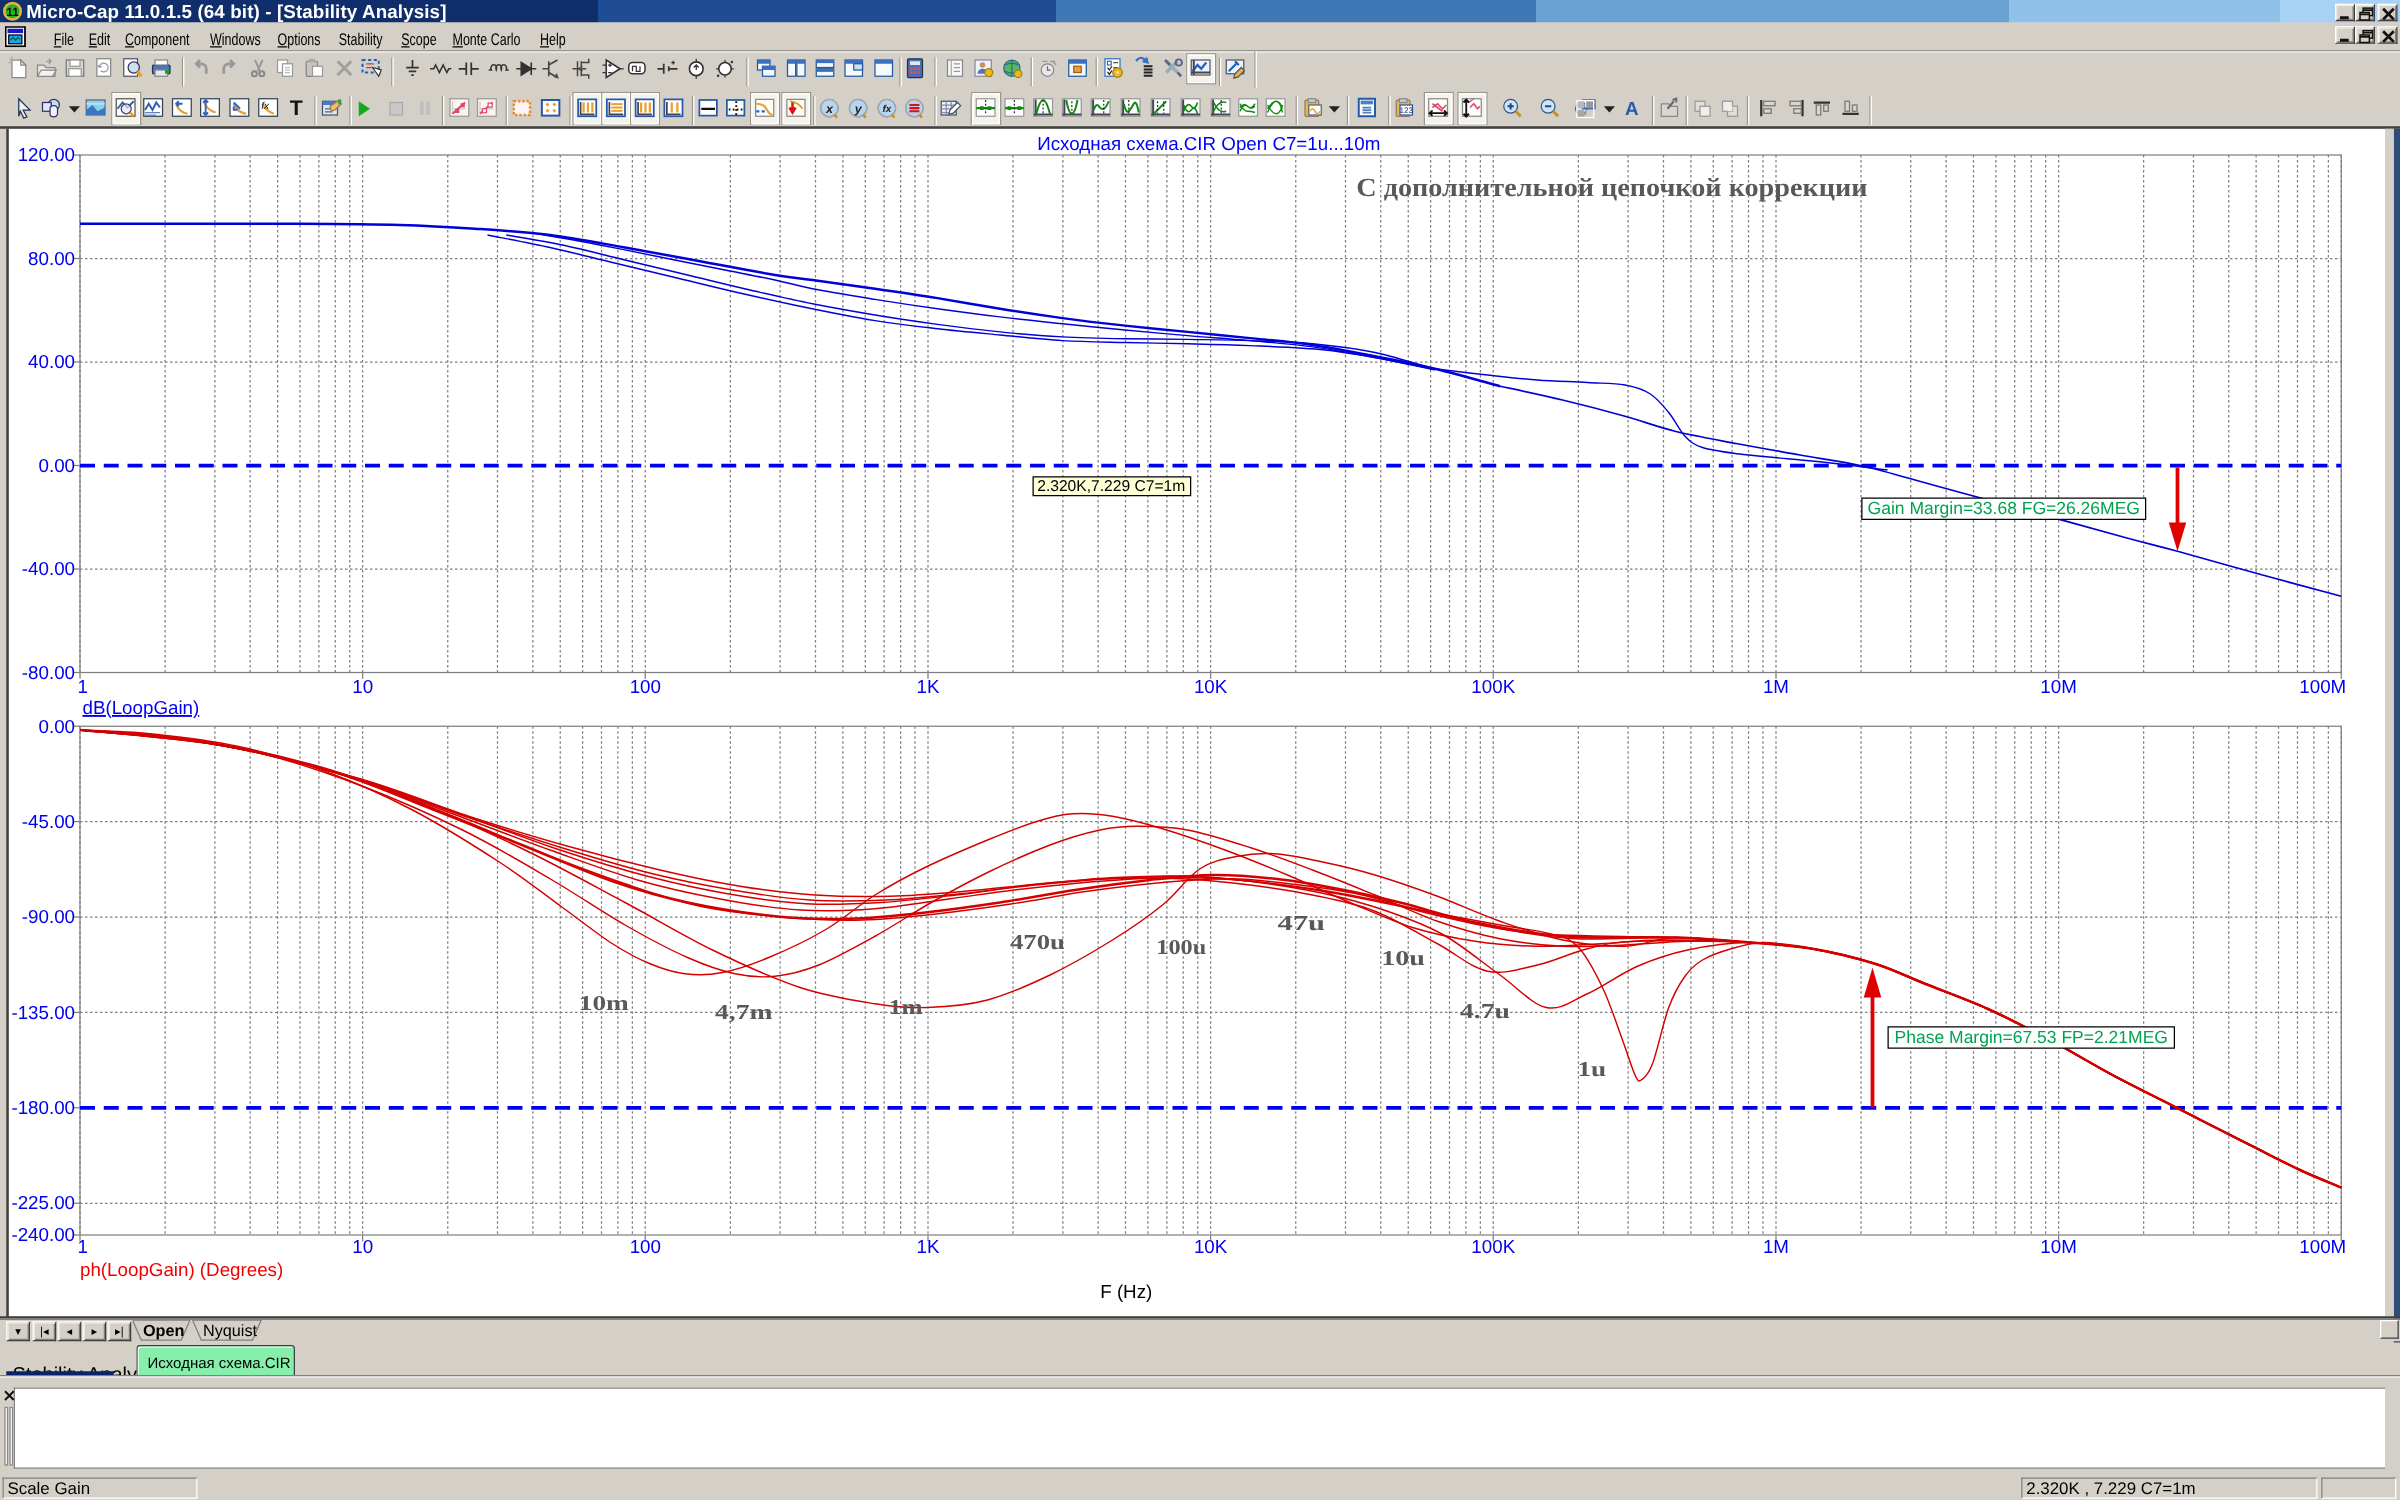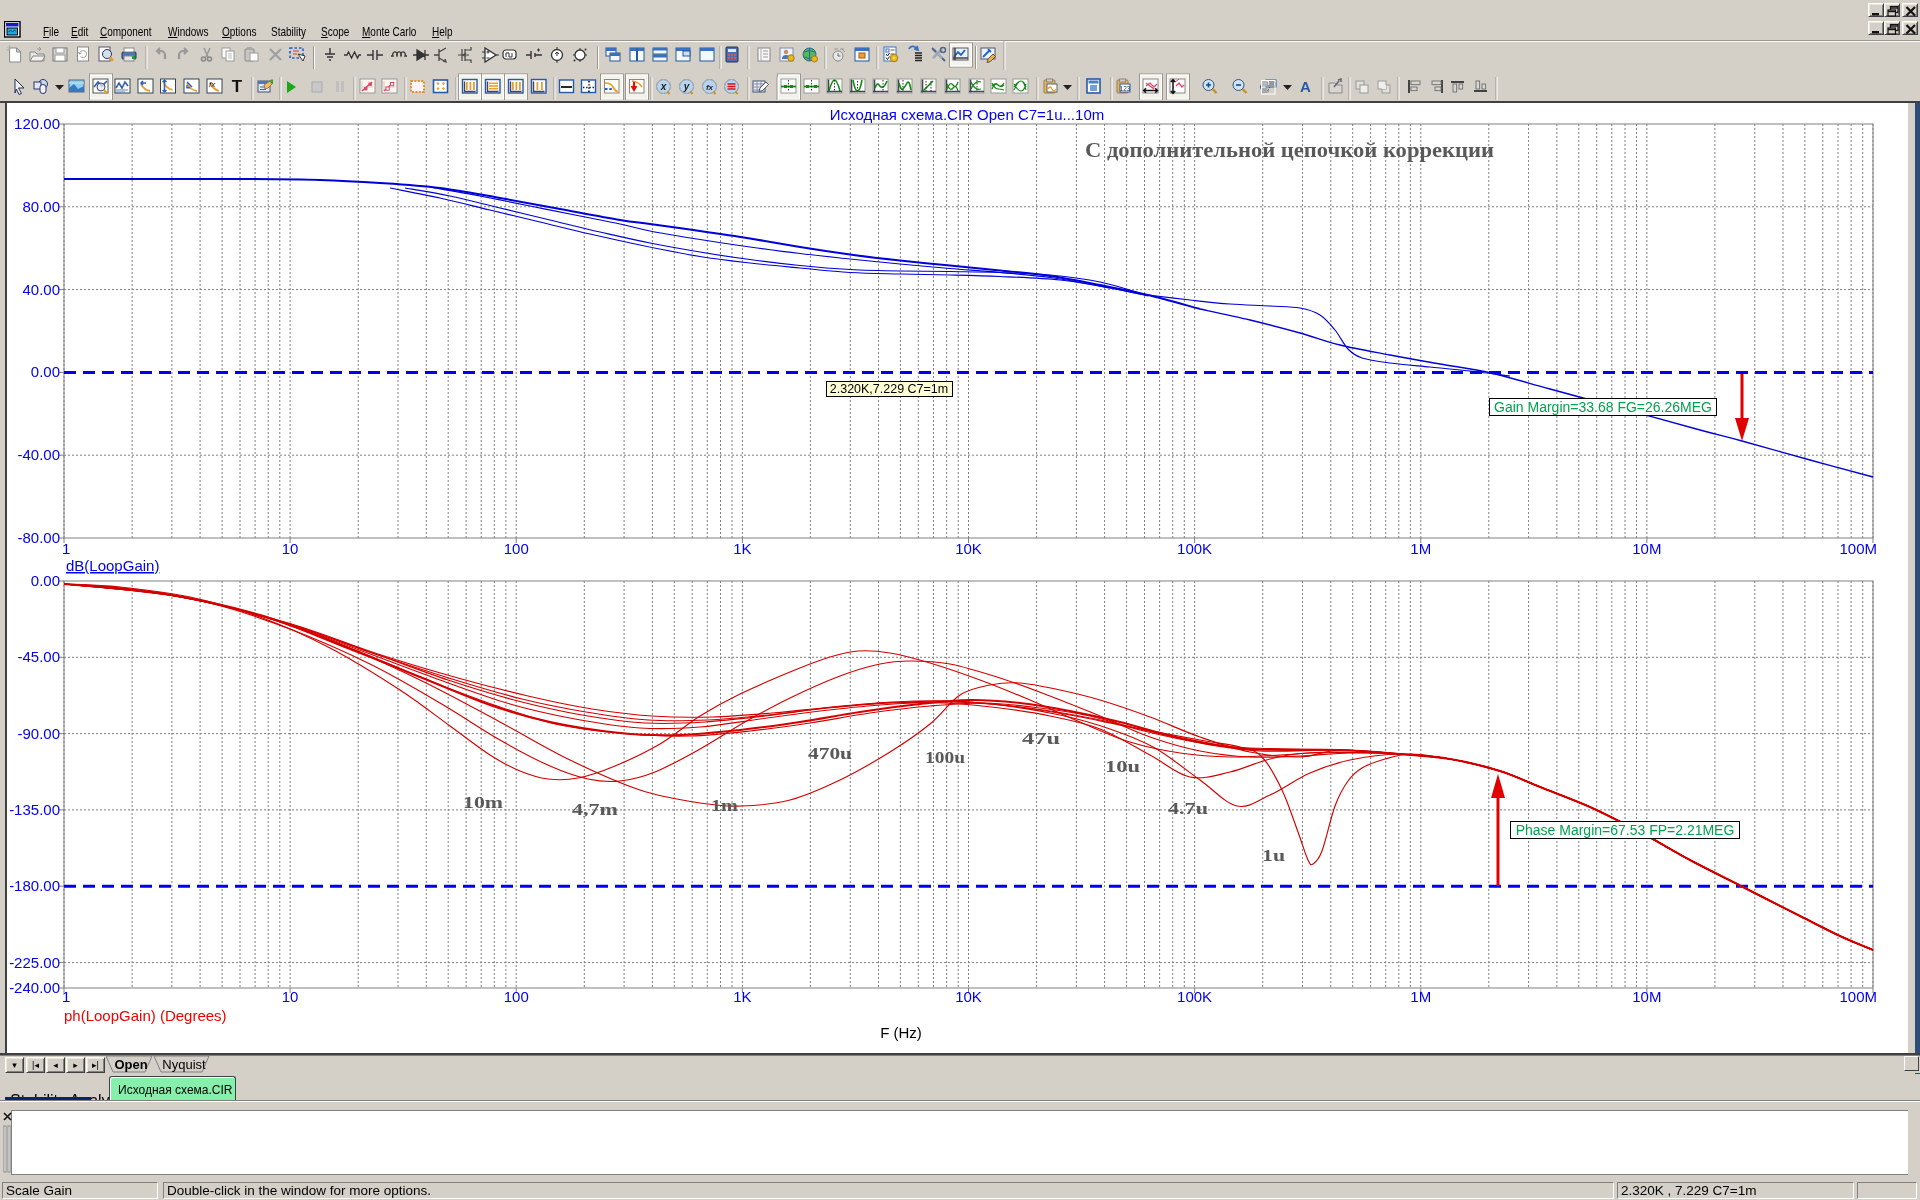--- a/index.html
+++ b/index.html
@@ -35,20 +35,28 @@
 .ar {stroke:#e00000;stroke-width:3}
 #tabr1 {left:0;top:1055px;width:1920px;height:18px;background:#d4d0c8;border-top:1px solid #808080}
 .nav {position:absolute;top:1px;width:19px;height:16px;background:#d4d0c8;border:1px solid;border-color:#fff #404040 #404040 #fff;box-shadow:inset 1px 1px 0 #ece9d8, inset -1px -1px 0 #808080;text-align:center;font-size:9px;line-height:15px}
 #tabr2 {left:0;top:1074px;width:1920px;height:26px;background:#d4d0c8}
 #dock {left:0;top:1100px;width:1920px;height:78px;background:#d4d0c8;border-top:1px solid #808080;box-shadow:inset 0 1px 0 #fff}
 #dockwhite {left:11px;top:1110px;width:1897px;height:65px;background:#fff;border:1px solid #808080;border-right:none}
 #status {left:0;top:1180px;width:1920px;height:20px;background:#d4d0c8;padding-top:3px}
 .cell {position:absolute;top:1182px;height:17px;border:1px solid;border-color:#808080 #fff #fff #808080;font-size:13.5px;padding:0px 4px 0 3px;color:#000}
 </style></head><body>
 <div id="root">
+<div id="title" class="abs">
+ <svg class="abs" style="left:2px;top:1px" width="16" height="16">
+        <circle cx="8" cy="8" r="7.6" fill="#f0b040"></circle>
+        <circle cx="8" cy="8" r="5.6" fill="#28b028"></circle>
+        <text x="8" y="12" font-size="9.5" font-weight="bold" fill="#111" text-anchor="middle">11</text>
+      </svg>
+ <span class="cap">Micro-Cap 11.0.1.5 (64 bit) - [Stability Analysis]</span>
+</div>
 <div class="wb" style="left:1867.5px;top:3px"><svg width="16" height="14" viewBox="0 0 16 14">
         <rect x="3" y="9" width="7" height="2.4" fill="#111"></rect>
       </svg></div>
     <div class="wb" style="left:1884px;top:3px"><svg width="16" height="14" viewBox="0 0 16 14">
         <rect x="5.5" y="2.5" width="7.5" height="6" fill="none" stroke="#111" stroke-width="1.2"></rect>
         <path d="M5.5,4 h7.5" stroke="#111" stroke-width="1.4"></path>
         <rect x="3" y="6" width="7.5" height="6" fill="#d4d0c8" stroke="#111" stroke-width="1.2"></rect>
         <path d="M3,7.5 h7.5" stroke="#111" stroke-width="1.4"></path>
       </svg></div>
     <div class="wb" style="left:1901.5px;top:3px"><svg width="16" height="14" viewBox="0 0 16 14">
@@ -1019,16 +1027,15 @@
 <div class="abs" style="left:5px;top:1097px;width:86px;height:3px;background:#0a246a"></div>
 <div id="dock" class="abs"></div>
 <div id="dockwhite" class="abs"></div>
 <svg class="abs" style="left:3px;top:1112px" width="10" height="62">
       <path d="M1,1 L8,8 M8,1 L1,8" stroke="#111" stroke-width="1.6"></path>
       <rect x="1" y="14" width="2" height="46" fill="#fff" stroke="#888"></rect>
       <rect x="5" y="14" width="2" height="46" fill="#fff" stroke="#888"></rect>
     </svg>
 <div id="status" class="abs"></div>
 <div class="cell" style="left:2px;width:156px">Scale Gain</div>
-<div class="cell" style="left:163px;width:1451px">Double-click in the window for more options.</div>
 <div class="cell" style="left:1617px;width:237px">2.320K , 7.229 C7=1m</div>
 <div class="cell" style="left:1857px;width:60px"></div>
 </div>
 
 </body></html>

